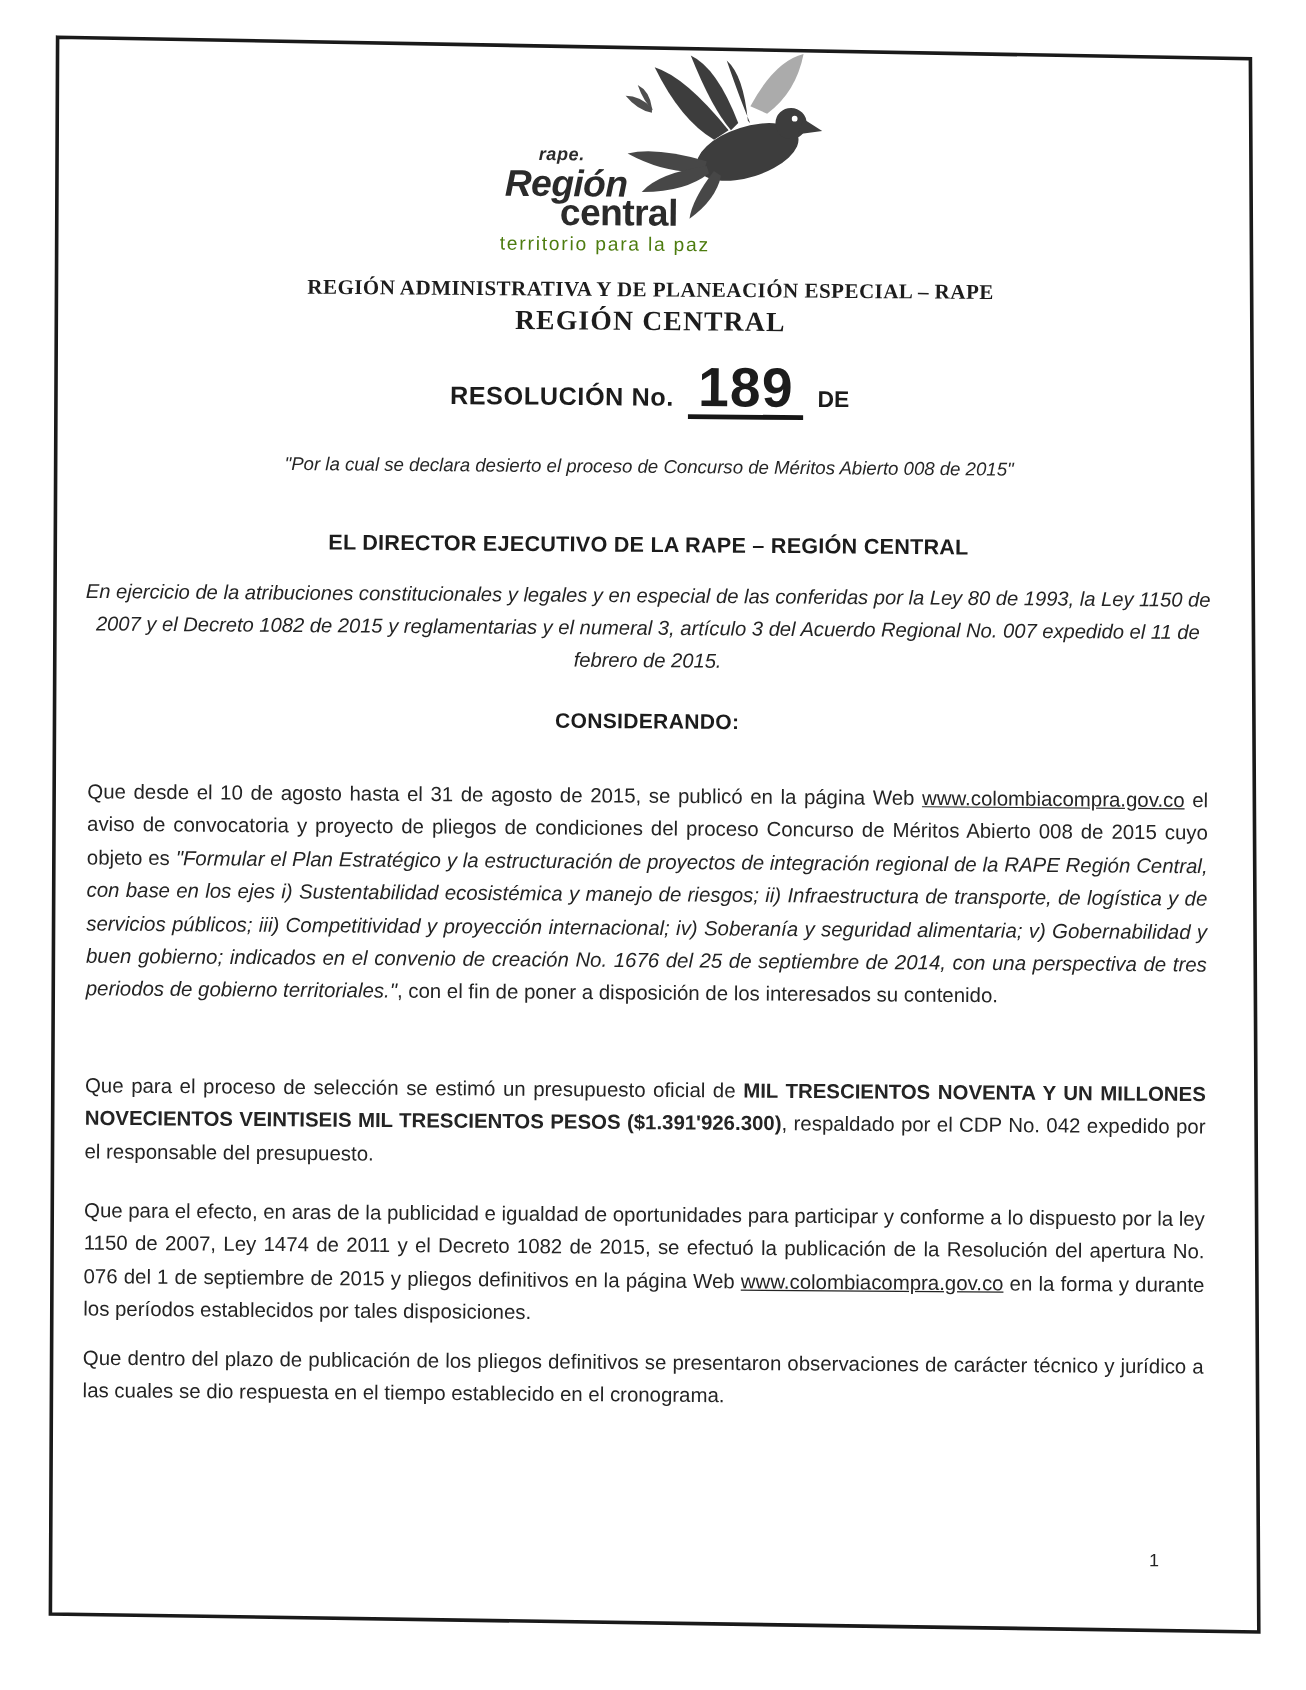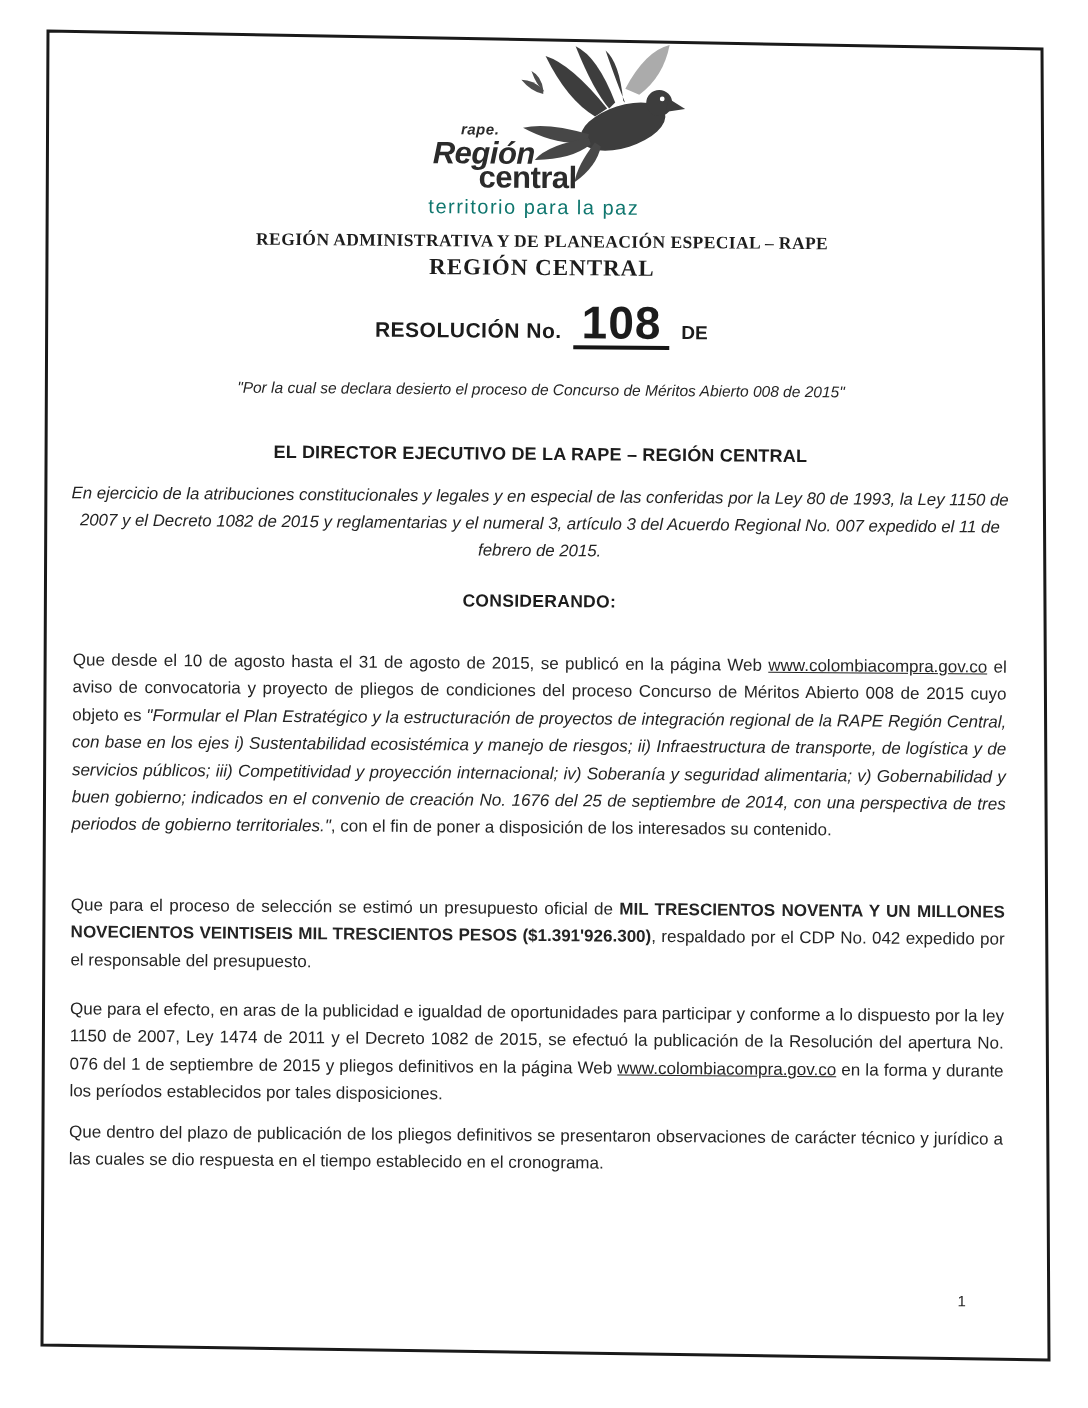--- a/index.html
+++ b/index.html
@@ -8,25 +8,25 @@
     background:#ffffff;color:#222;
     font-family:"Liberation Sans", sans-serif;
     -webkit-font-smoothing:antialiased;
   }
   .scan-frame{position:absolute;inset:0;pointer-events:none;}
   .content{position:absolute;inset:0;transform:rotate(0.45deg);transform-origin:544px 0;}
 
   
   .logo{position:absolute;left:414px;top:46px;width:270px;height:170px;}
   .dove{position:absolute;right:-14px;top:-4px;}
-  .logo-text{position:absolute;left:20px;top:76px;line-height:1;color:#2b2b2b;}
+  .logo-text{position:absolute;left:8px;top:76px;line-height:1;color:#2b2b2b;}
   .brand-prefix{font-size:15px;font-weight:bold;font-style:italic;margin-left:28px;letter-spacing:.5px;}
   .brand-1{font-size:31px;font-weight:bold;font-style:italic;letter-spacing:-.5px;margin-top:1px;}
   .brand-2{font-size:31px;font-weight:bold;letter-spacing:-.5px;margin-left:46px;margin-top:-7px;}
-  .tagline{font-size:20px;color:#0f766e;letter-spacing:1.5px;margin-top:4px;margin-left:-4px;}
+  .tagline{font-size:16px;color:#4d7c0f;letter-spacing:1.5px;margin-top:4px;margin-left:-4px;}
 
   
   .hdr1{position:absolute;left:78px;width:932px;top:231px;text-align:center;
         font-family:"Liberation Serif", serif;font-weight:bold;font-size:17.5px;letter-spacing:.4px;color:#1d1d1d;}
   .hdr2{position:absolute;left:78px;width:932px;top:255px;text-align:center;
         font-family:"Liberation Serif", serif;font-weight:bold;font-size:23px;letter-spacing:1px;color:#1d1d1d;}
 
   .res-row{position:absolute;left:78px;width:932px;top:299px;display:flex;justify-content:center;
            align-items:baseline;gap:12px;color:#1c1c1c;}
   .res-label{font-weight:bold;font-size:21px;letter-spacing:.5px;}
@@ -93,21 +93,21 @@
       <div class="brand-2">central</div>
       <div class="tagline">territorio para la paz</div>
     </div>
   </div>
 
   <div class="hdr1">REGIÓN ADMINISTRATIVA Y DE PLANEACIÓN ESPECIAL – RAPE</div>
   <div class="hdr2">REGIÓN CENTRAL</div>
 
   <div class="res-row">
     <span class="res-label">RESOLUCIÓN No.</span>
-    <span class="res-num">108</span>
+    <span class="res-num">189</span>
     <span class="res-de">DE</span>
   </div>
 
   <div class="subject">"Por la cual se declara desierto el proceso de Concurso de Méritos Abierto 008 de 2015"</div>
 
   <div class="authority">EL DIRECTOR EJECUTIVO DE LA RAPE – REGIÓN CENTRAL</div>
 
   <div class="preamble">En ejercicio de la atribuciones constitucionales y legales y en especial de las conferidas por la Ley 80 de 1993, la Ley 1150 de 2007  y el Decreto 1082 de 2015 y reglamentarias y el numeral 3, artículo 3 del Acuerdo Regional No. 007 expedido el 11 de febrero de 2015.</div>
 
   <div class="considerando">CONSIDERANDO:</div>

